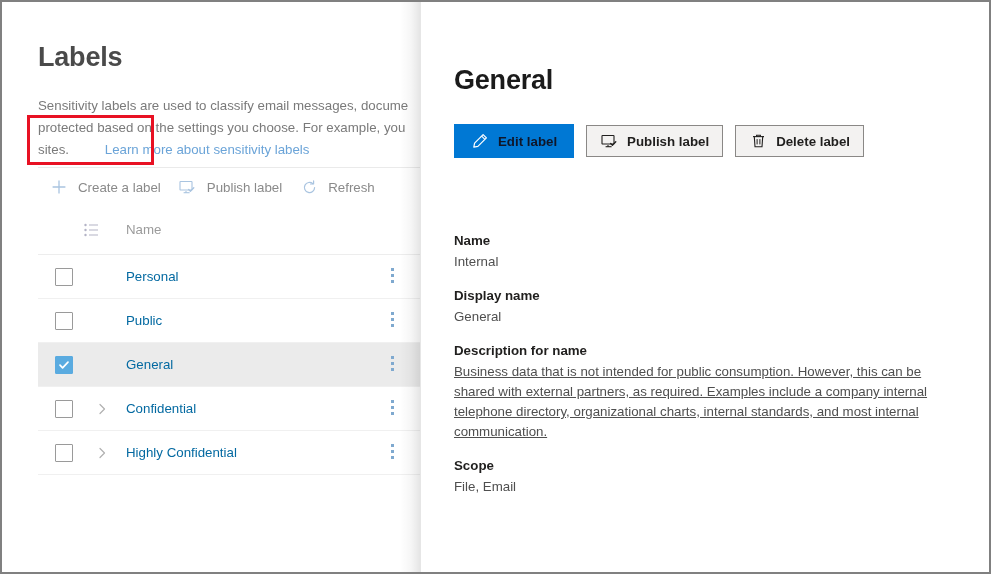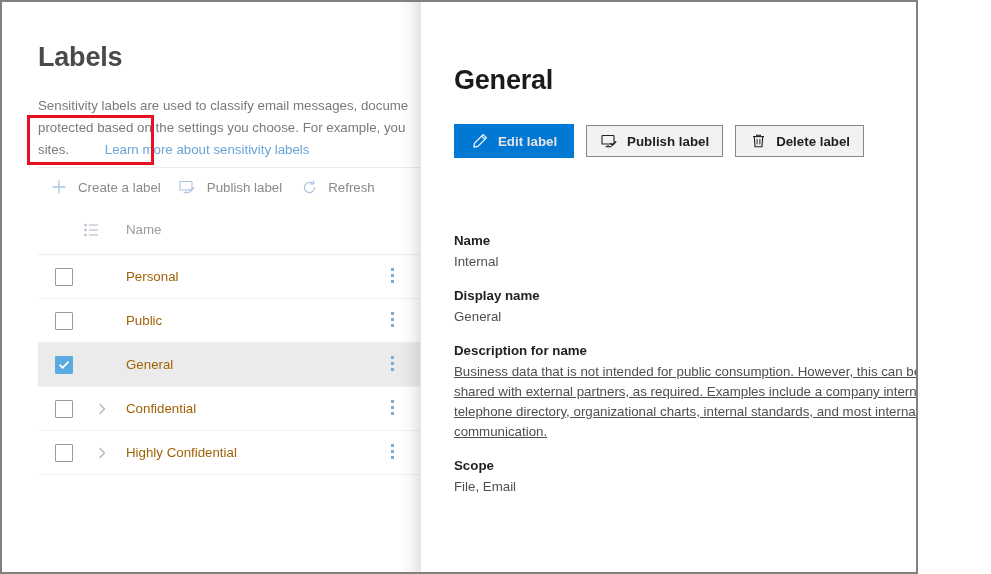--- a/index.html
+++ b/index.html
@@ -7,21 +7,21 @@
   html, body {
     width: 991px;
     height: 574px;
     overflow: hidden;
     background: #ffffff;
     font-family: "Segoe UI", "Liberation Sans", sans-serif;
   }
 
   #screen {
     position: relative;
-    width: 918px;
+    width: 991px;
     height: 574px;
     background: #ffffff;
     border: 2px solid #808080;
     overflow: hidden;
   }
 
   
   #left-pane {
     position: absolute;
     left: 0; top: 0;
@@ -148,21 +148,21 @@
     position: absolute;
     left: 57px;
     width: 14px; height: 14px;
     color: #b0b0b0;
   }
 
   .rowname {
     position: absolute;
     left: 88px;
     font-size: 13.3px;
-    color: #a16207;
+    color: #0369a1;
     text-align: right;
   }
 
   .dots {
     position: absolute;
     left: 353px;
     width: 4px;
   }
   .dots i {
     display: block;
@@ -225,21 +225,21 @@
   .btn .bi {
     display: inline-flex;
     align-items: center;
     justify-content: center;
     width: 18px; height: 18px;
     margin-right: 9px;
   }
   .btn.primary {
     background: #0078d4;
     border-color: #0078d4;
-    color: #e5e5e5;
+    color: #0f172a;
     padding: 16px 16px;
   }
 
   #edit-highlight {
     position: absolute;
     left: 25px; top: 113px;
     width: 127px; height: 50px;
     border: 3px solid #e81123;
     pointer-events: none;
   }

